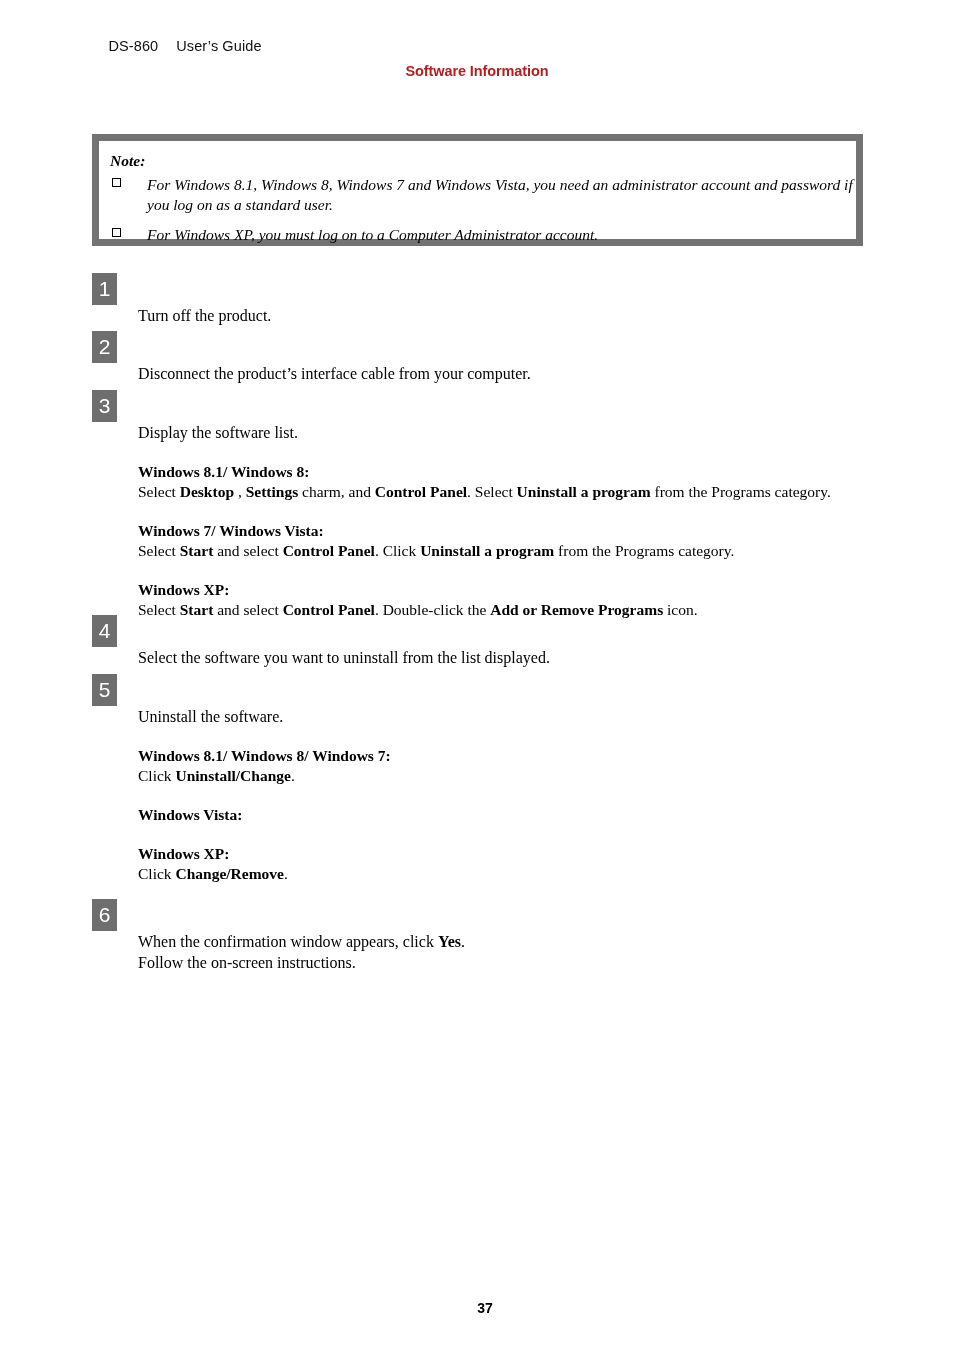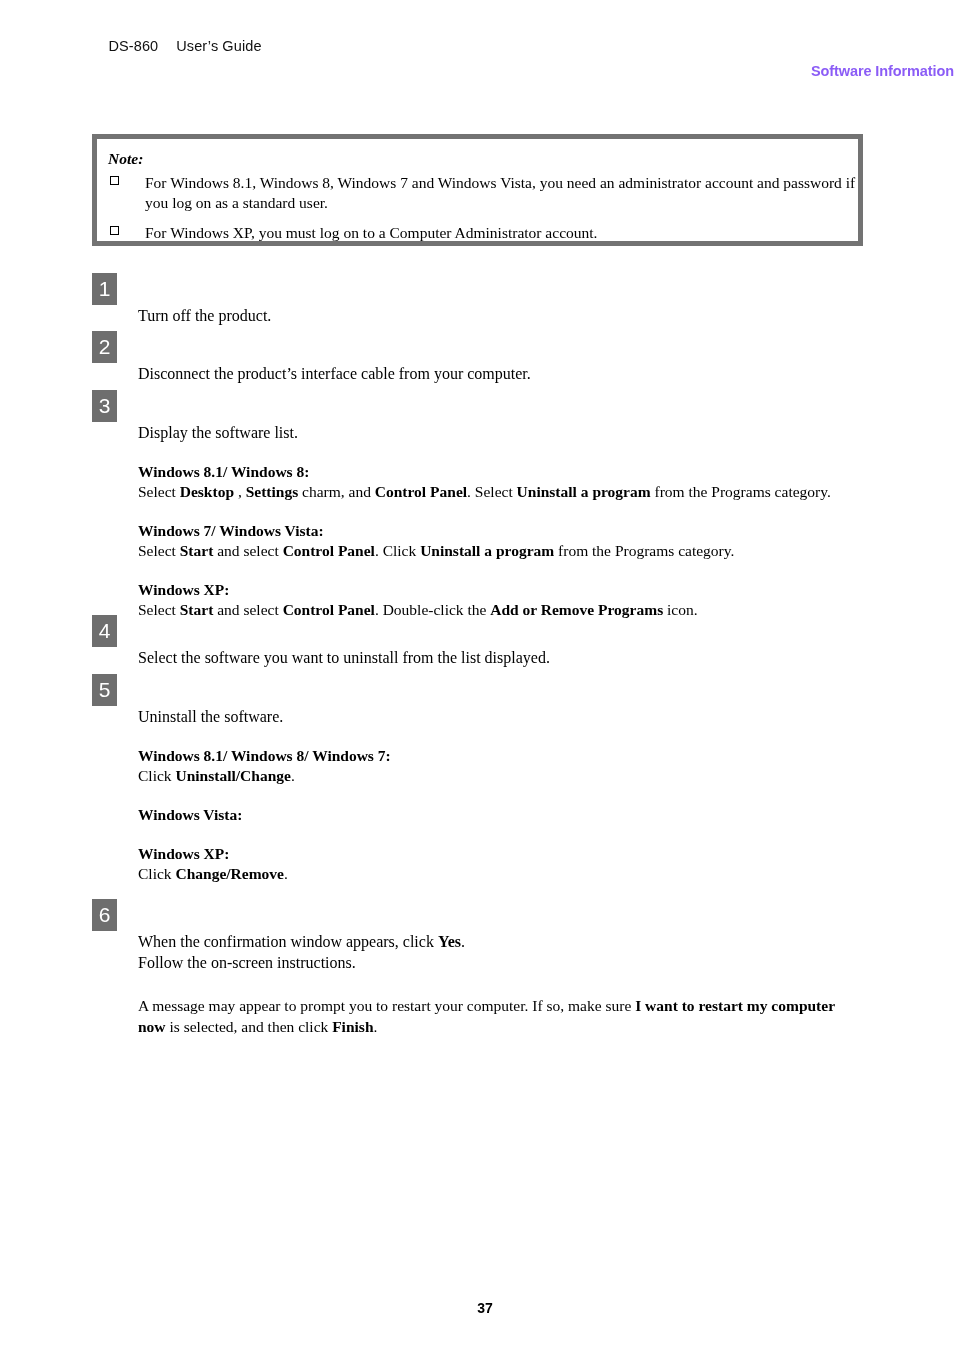--- a/index.html
+++ b/index.html
@@ -34,56 +34,57 @@
     color: #111111;
     white-space: pre;
   }
   .running-header .model { margin-right: 18px; }
 
   .chapter-title {
     position: absolute;
     left: 0;
     top: 63px;
     width: 954px;
-    text-align: right;
+    text-align: center;
     font-family: "Liberation Sans", "DejaVu Sans", sans-serif;
     font-weight: bold;
     font-size: 14.5px;
     letter-spacing: -0.1px;
-    color: #8b5cf6;
+    color: #b91c1c;
   }
 
   
   .note-box {
     position: absolute;
     left: 92px;
     top: 134px;
     width: 771px;
     height: 112px;
-    border: 5px solid #737373;
+    border: 7px solid #737373;
     box-sizing: border-box;
   }
   .note-label {
     position: absolute;
     left: 11px;
     top: 12px;
     font-style: italic;
     font-weight: bold;
     font-size: 15.5px;
     line-height: 1;
   }
   .note-list {
     position: absolute;
     left: 11px;
     top: 34px;
     width: 748px;
   }
   .note-item {
     position: relative;
     padding-left: 37px;
+    font-style: italic;
     font-size: 15.5px;
     line-height: 19.5px;
     margin-bottom: 11px;
   }
   .note-item .sq {
     position: absolute;
     left: 2px;
     top: 3px;
     width: 9px;
     height: 9px;
@@ -248,19 +249,18 @@
         <div class="sub-text"><span>Click </span><b>Change/Remove</b><span>.</span></div>
       </div>
     </div>
   </div>
 
   <div class="step" style="top:899px;">
     <div class="step-num">6</div>
     <div class="step-body">
       <div class="step-lead"><span>When the confirmation window appears, click </span><b>Yes</b><span>.
 Follow the on-screen instructions.</span></div>
-      <div class="para"><span>A message may appear to prompt you to restart your computer. If so, make sure </span><b>I want to restart my computer now</b><span> is selected, and then click </span><b>Finish</b><span>.</span></div>
     </div>
   </div>
 
   <div class="folio">37</div>
 
 </div>
 
 </body></html>

